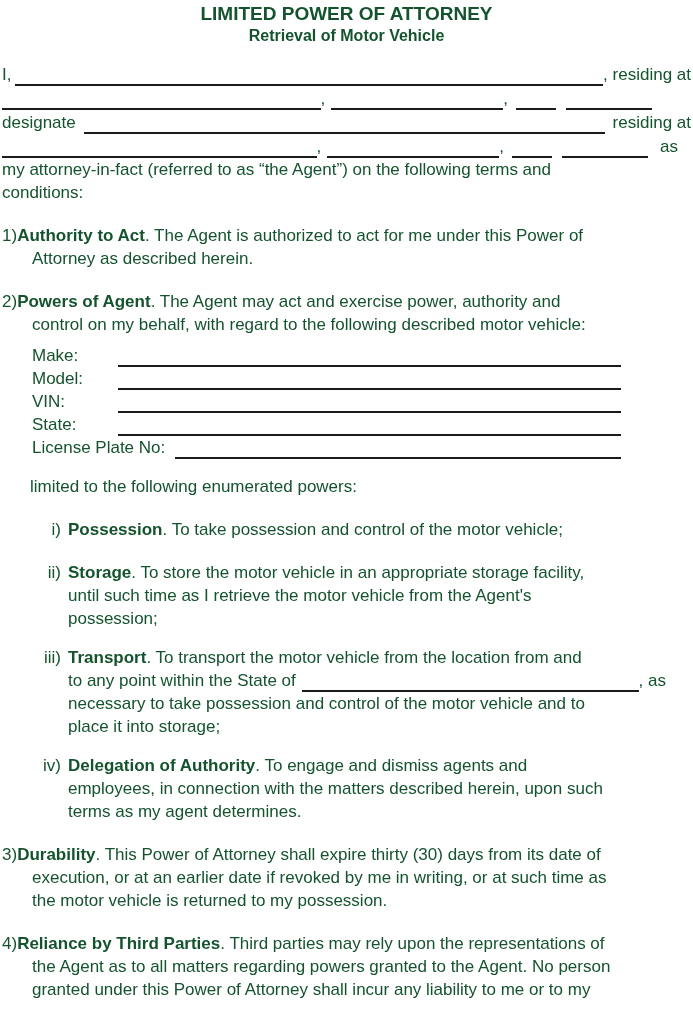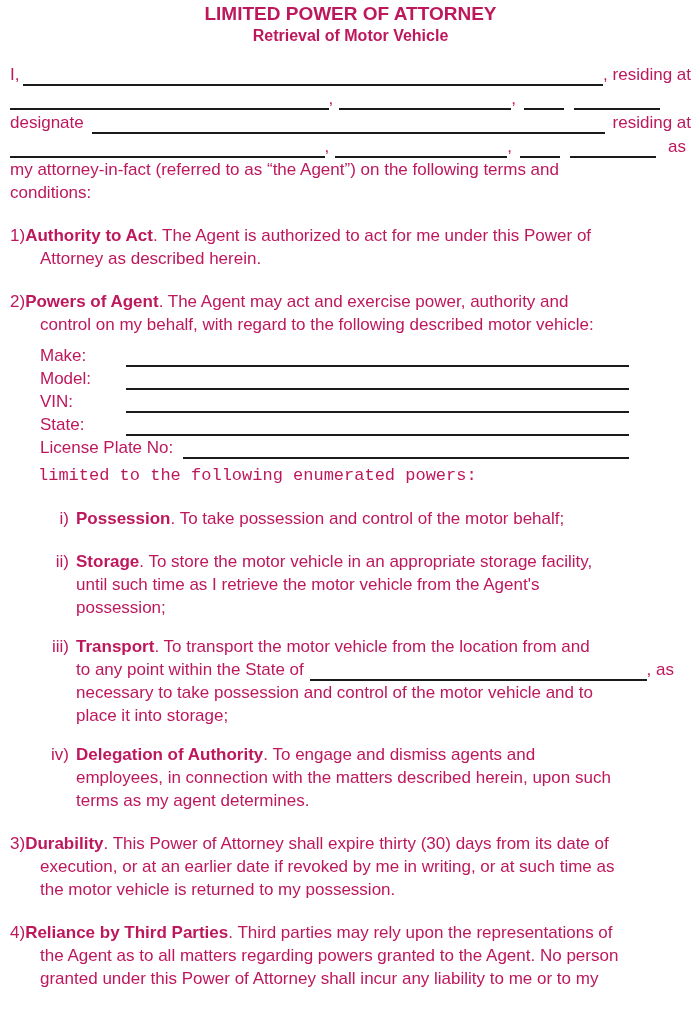--- a/index.html
+++ b/index.html
@@ -1,23 +1,23 @@
 <!DOCTYPE html>
 <html><head>
 <meta charset="utf-8">
 <style>
   html,body { margin:0; padding:0; background:#ffffff; }
   .page {
     position: relative;
     width: 693px; height: 1024px;
     box-sizing: border-box;
-    padding: 3px 2px 0 10px;
+    padding: 3px 2px 0 2px;
     overflow: hidden;
     background: #ffffff;
-    color: #be185d;
+    color: #14532d;
     font-family: "Liberation Sans", "DejaVu Sans", sans-serif;
     font-size: 17px;
     line-height: 23px;
   }
   .doc-title, .doc-subtitle {
     text-align: center;
     font-weight: bold;
   }
   .doc-title   { font-size: 19px; line-height: 22px; }
   .doc-subtitle{ font-size: 16px; line-height: 21px; }
@@ -40,21 +40,21 @@
   .sec { margin-top: 20px; }
   .sec-tight { margin-top: 16px; }
   .sec-cont { padding-left: 30px; white-space: nowrap; }
   .sec-line1 { white-space: nowrap; margin-top: 20px; }
   .sec-num { display: inline-block; min-width: 0; }
   .vehicle { margin-left: 30px; width: 589px; margin-top: 8px; }
   .vrow { display: flex; align-items: flex-end; height: 23px; }
   .vlabel { flex: 0 0 86px; white-space: nowrap; }
   .vlabel-wide { flex: none; padding-right: 10px; white-space: nowrap; }
   .vblank { flex: 1 1 auto; border-bottom: 2px solid #1b1b1b; height: 17px; }
-  .limited { margin-top: 5px; margin-left: 28px; font-family: Liberation Mono, monospace; }
+  .limited { margin-top: 16px; margin-left: 28px; }
   .sub { display: flex; margin-left: 30px; margin-top: 20px; }
   .sub-tight { margin-top: 16px; }
   .marker { flex: 0 0 36px; text-align: right; padding-right: 7px; box-sizing: border-box; }
   .content { flex: 1 1 auto; }
   .content > div { white-space: nowrap; }
   .content .flexrow { white-space: normal; }
   b { font-weight: bold; }
 </style>
 </head>
 <body>
@@ -136,21 +136,21 @@
       <span class="vlabel-wide">License Plate No:</span>
       <span class="vblank"></span>
     </div>
   </div>
 
   <div class="limited">limited to the following enumerated powers:</div>
 
   <div class="sub">
     <span class="marker">i)</span>
     <div class="content">
-      <div><b>Possession</b><span>. To take possession and control of the motor behalf;</span></div>
+      <div><b>Possession</b><span>. To take possession and control of the motor vehicle;</span></div>
     </div>
   </div>
 
   <div class="sub">
     <span class="marker">ii)</span>
     <div class="content">
       <div><b>Storage</b><span>. To store the motor vehicle in an appropriate storage facility,</span></div>
       <div>until such time as I retrieve the motor vehicle from the Agent's</div>
       <div>possession;</div>
     </div>

